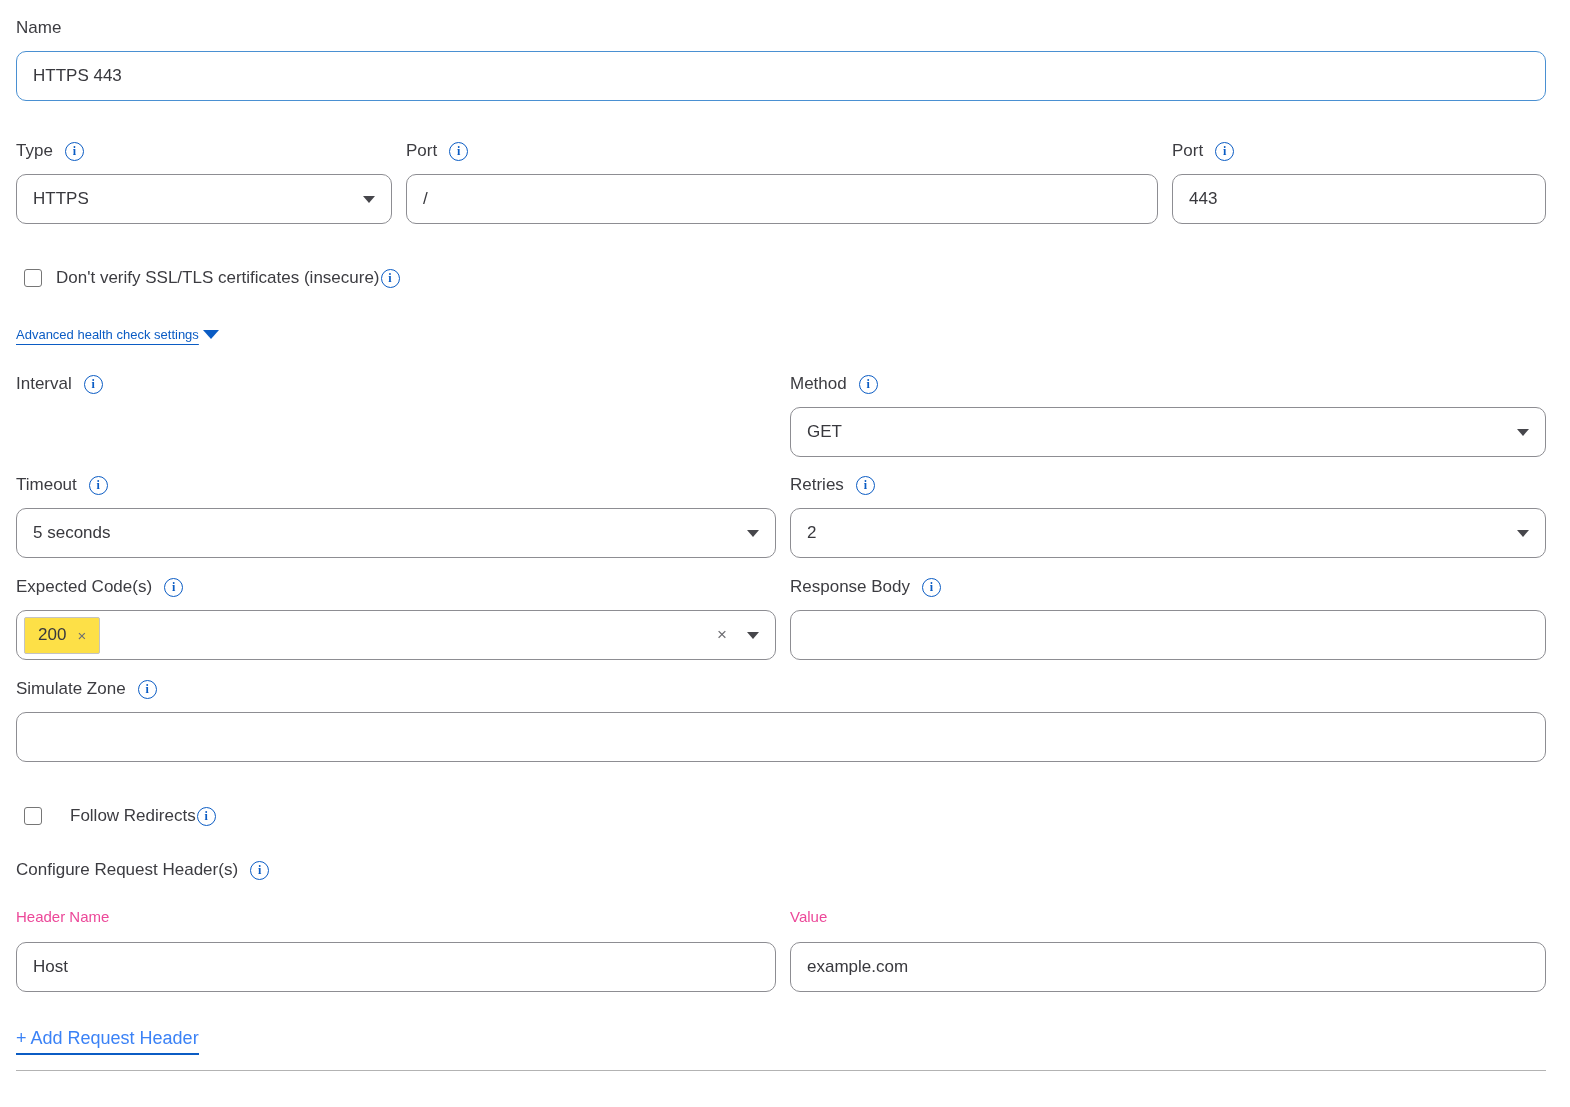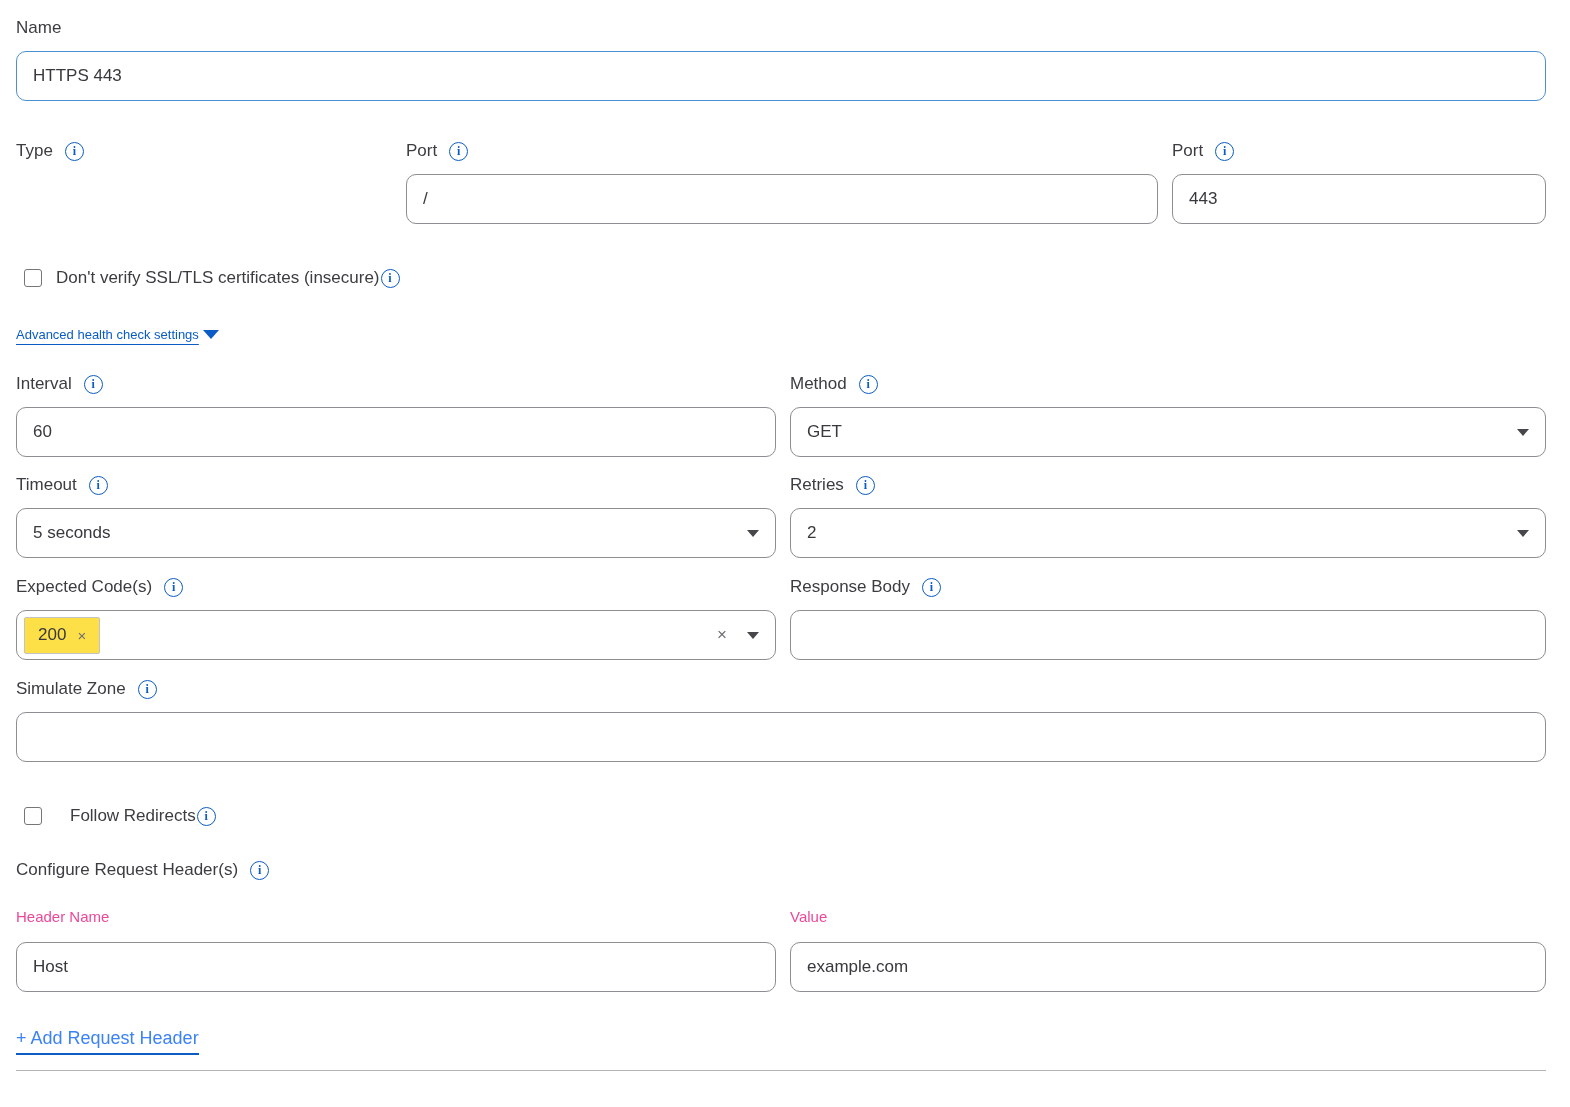--- a/index.html
+++ b/index.html
@@ -114,20 +114,24 @@
 
 <div class="spacer-lg"></div>
 
 
 <div class="row">
   <div style="width:376px; flex:0 0 auto;">
     <div class="label">
       <span>Type</span>
       <span class="info-icon">i</span>
     </div>
+    <div class="field select">
+      <span>HTTPS</span>
+      <span class="caret"></span>
+    </div>
   </div>
   <div style="flex:1;">
     <div class="label">
       <span>Port</span>
       <span class="info-icon">i</span>
     </div>
     <input class="field" value="/" style="">
   </div>
   <div style="width:374px; flex:0 0 auto;">
     <div class="label">
@@ -159,21 +163,20 @@
 
 <div style="height:31px;"></div>
 
 
 <div class="row">
   <div class="col-left">
     <div class="label">
       <span>Interval</span>
       <span class="info-icon">i</span>
     </div>
-    <input class="field" value="60" style="">
   </div>
   <div class="col-right">
     <div class="label">
       <span>Method</span>
       <span class="info-icon">i</span>
     </div>
     <div class="field select">
       <span>GET</span>
       <span class="caret"></span>
     </div>

